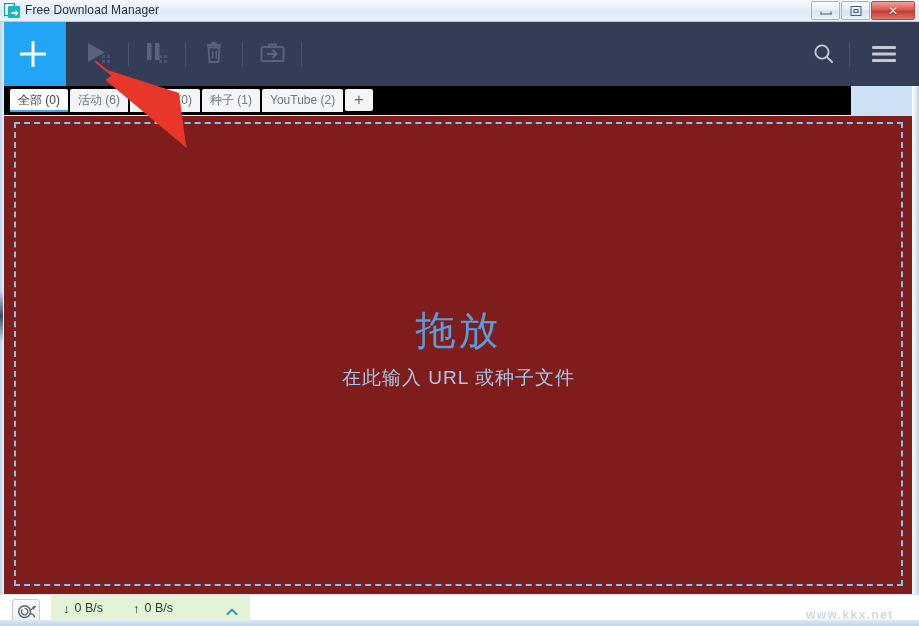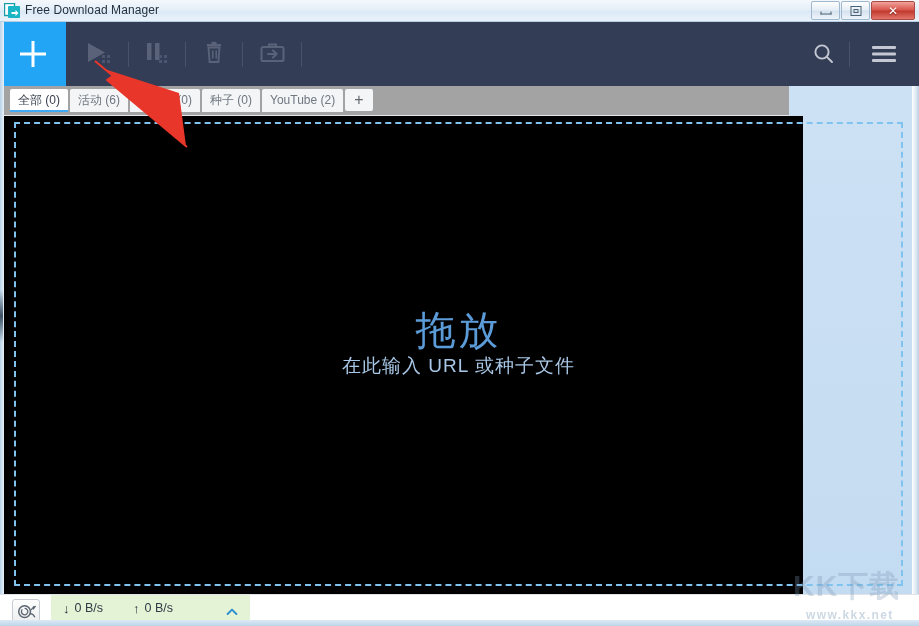--- a/index.html
+++ b/index.html
@@ -194,23 +194,23 @@
     display: flex;
     align-items: center;
     justify-content: center;
     cursor: pointer;
   }
 
   
   .tabstrip {
     position: absolute;
     left: 0; top: 86px;
-    width: 789px;
+    width: 851px;
     height: 30px;
-    background: #a3a3a3;
+    background: #000000;
     border-bottom: 1px solid #e2e6ea;
     box-sizing: border-box;
     padding-left: 23px;
   }
   .tabs {
     position: absolute;
     left: 10px;
     top: 3px;
     display: flex;
     align-items: flex-start;
@@ -239,23 +239,23 @@
     background: #f4f5f7;
     border-radius: 2px;
     cursor: pointer;
     line-height: 15px;
   }
 
   
   .content {
     position: absolute;
     left: 0; top: 116px;
-    width: 803px;
+    width: 919px;
     height: 478px;
-    background: #000000;
+    background: #7f1d1d;
   }
   .dropzone {
     position: absolute;
     left: 14px;
     top: 6px;
     width: 889px;
     height: 464px;
     border: 2px dashed #7fc3ee;
     box-sizing: border-box;
   }
@@ -266,21 +266,21 @@
     text-align: center;
   }
   .drop-title {
     font-size: 40px;
     color: #5b9bd8;
     letter-spacing: 3px;
     line-height: 48px;
     font-weight: normal;
   }
   .drop-sub {
-    margin-top: 0;
+    margin-top: 12px;
     font-size: 19px;
     color: #a8c7e6;
     letter-spacing: 1px;
     line-height: 24px;
   }
 
   
   .frame-left {
     position: absolute;
     left: 0; top: 22px;
@@ -506,21 +506,21 @@
           <rect x="1" y="15" width="24" height="3" rx="1.1" fill="#c3c8d2"></rect>
         </svg>
       </div>
     </div>
 
     <div class="tabstrip">
       <div class="tabs">
         <div class="tab active">全部 (0)</div>
         <div class="tab">活动 (6)</div>
         <div class="tab">已完成 (0)</div>
-        <div class="tab">种子 (0)</div>
+        <div class="tab">种子 (1)</div>
         <div class="tab">YouTube (2)</div>
         <div class="tab-add">+</div>
       </div>
     </div>
 
     <div class="content">
       <div class="dropzone">
         <div class="drop-inner">
           <div class="drop-title">拖放</div>
           <div class="drop-sub">在此输入 URL 或种子文件</div>
@@ -554,21 +554,20 @@
         <span class="chev-up">
           <svg width="12" height="12" viewBox="0 0 12 12">
             <path d="M1.6 8 L6 3.6 L10.4 8" fill="none" stroke="#2f92d0" stroke-width="2" stroke-linecap="round" stroke-linejoin="round"></path>
           </svg>
         </span>
       </div>
     </div>
 
     <div class="bottom-frame"></div>
 
-    <div class="watermark">KK下载</div>
     <div class="watermark-url">www.kkx.net</div>
 
     <span class="annot-arrow">
       <svg width="120" height="100" viewBox="0 0 120 100">
         <path d="M18.5 12 L32 23.5 L26.5 27.5 L106 94 L99 41 L24.5 17 Z" fill="#e8362a"></path>
         <path d="M15 9 L33 24 L27 28 L107 95" fill="none" stroke="#e8362a" stroke-width="2" stroke-linejoin="round"></path>
       </svg>
     </span>
 
   </div>

